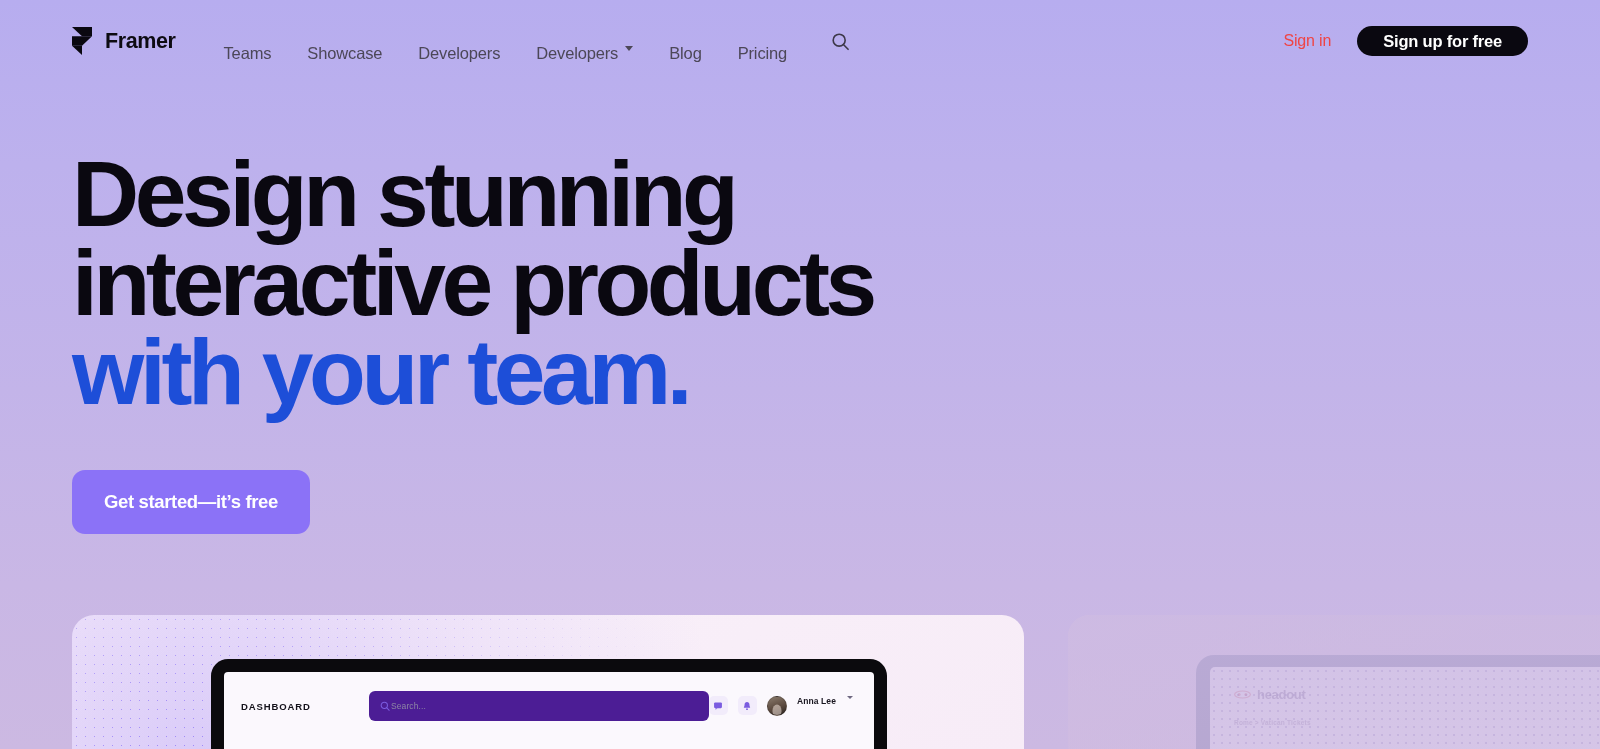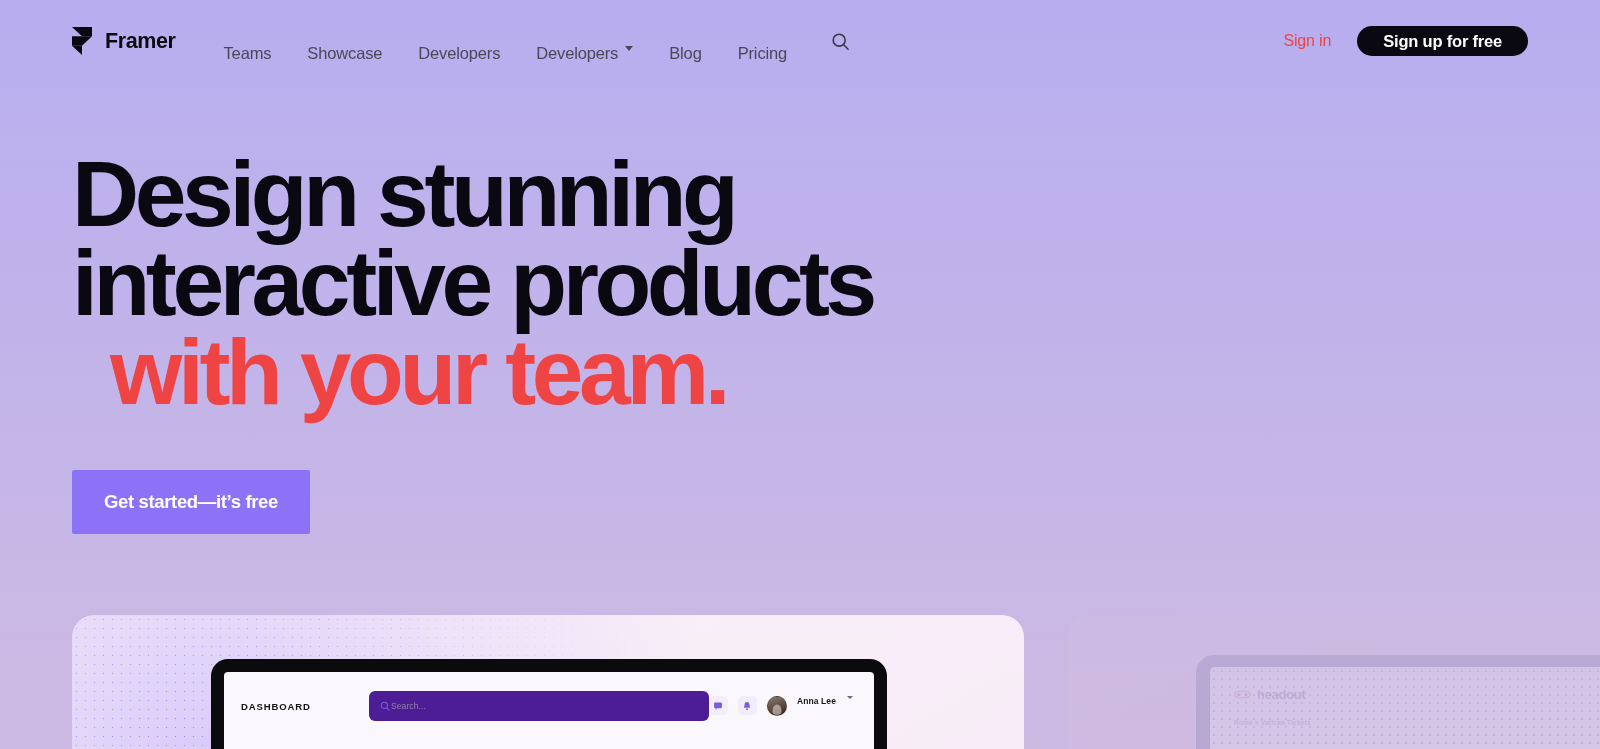--- a/index.html
+++ b/index.html
@@ -46,27 +46,27 @@
     padding:0 26px; height:30px; border-radius:23px; cursor:pointer;
     display:flex; align-items:center; justify-content:center; white-space:nowrap;
   }
 
   
   .hero { position:absolute; top:150px; left:72px; width:1100px; }
   .headline {
     font-size:93px; font-weight:bold; line-height:0.955;
     letter-spacing:-4.4px; color:#0a0810;
   }
-  .headline .muted { color:#ef4444;margin-left:38px; }
+  .headline .muted { color:#1d4ed8; }
   .cta {
     margin-top:54px; display:inline-flex; align-items:center; justify-content:center;
     background:#8b72f7; color:#ffffff; border:none;
     font-family:"Liberation Sans", sans-serif;
     font-size:18.5px; font-weight:bold; letter-spacing:-0.35px;
-    height:64px; padding:0 32px; border-radius:2px; cursor:pointer;
+    height:64px; padding:0 32px; border-radius:13px; cursor:pointer;
     white-space:nowrap;
   }
 
   
   .cards { position:absolute; top:615px; left:0; width:1600px; height:134px; }
 
   .card {
     position:absolute; top:0; border-radius:22px 22px 0 0; overflow:hidden;
   }
   .card-main {

